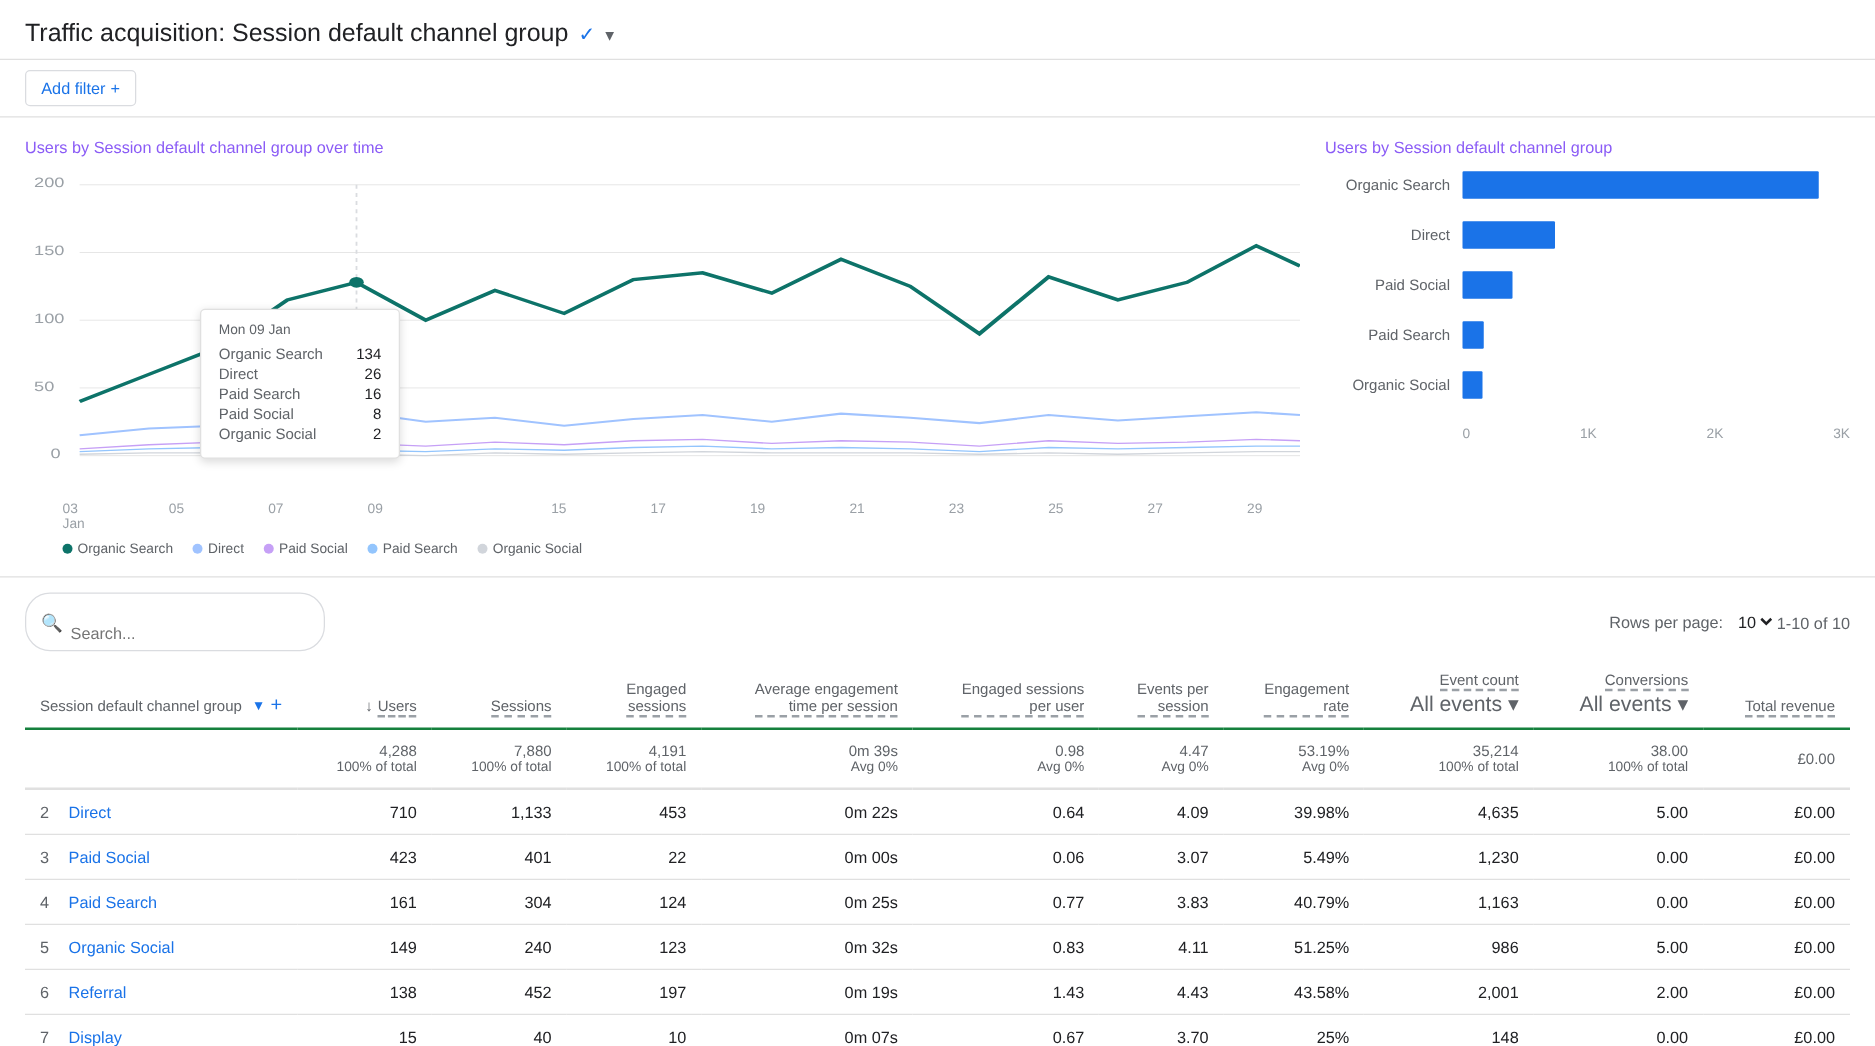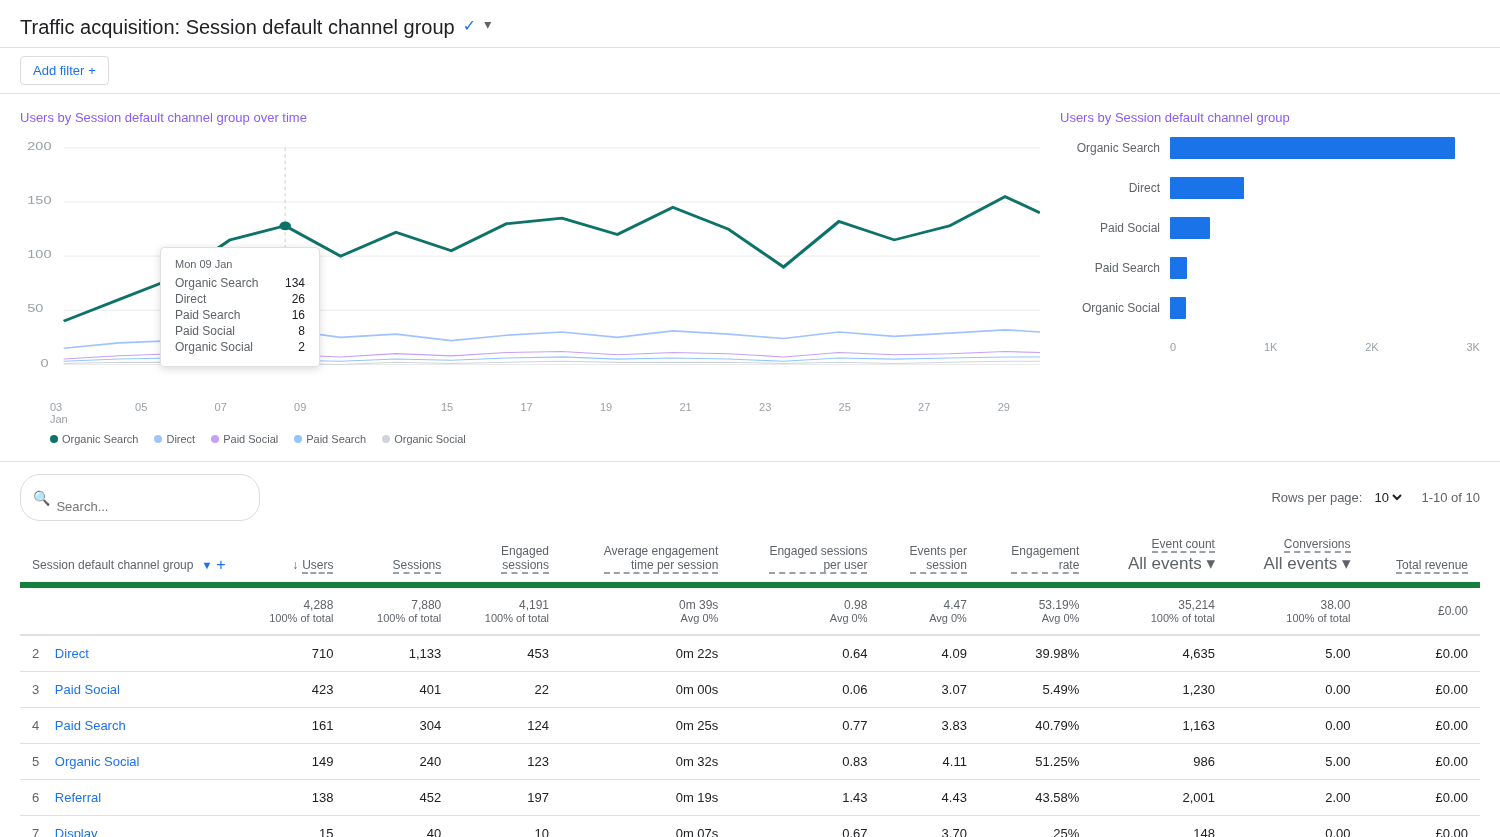--- a/index.html
+++ b/index.html
@@ -1,19 +1,19 @@
 <!DOCTYPE html>
 <html><head>
   <meta charset="utf-8">
   <style>
     * { box-sizing: border-box; margin: 0; padding: 0; }
     body { font-family: 'Google Sans', Arial, sans-serif; font-size: 13px; background: #fff; color: #202124; }
 
     .page-header { padding: 16px 20px 8px; border-bottom: 1px solid #e0e0e0; }
-    .page-title { font-size: 20px; font-weight: 500; color: #202124; display: flex; align-items: flex-start; gap: 8px; }
+    .page-title { font-size: 20px; font-weight: 500; color: #202124; display: flex; align-items: center; gap: 8px; }
     .title-icon { color: #1a73e8; font-size: 16px; }
     .title-arrow { color: #5f6368; font-size: 14px; cursor: pointer; }
     .filter-bar { padding: 8px 20px; border-bottom: 1px solid #e0e0e0; }
     .add-filter-btn { display: inline-flex; align-items: center; gap: 4px; border: 1px solid #dadce0; border-radius: 4px; padding: 6px 12px; font-size: 13px; color: #1a73e8; cursor: pointer; background: #fff; }
 
     .charts-section { display: flex; padding: 16px 20px; gap: 20px; border-bottom: 1px solid #e0e0e0; }
 
     
     .line-chart-container { flex: 1; min-width: 0; }
     .chart-title { font-size: 13px; color: #8b5cf6; margin-bottom: 12px; }
@@ -45,21 +45,21 @@
     .table-section { padding: 0 20px 20px; }
     .table-toolbar { display: flex; align-items: center; justify-content: space-between; padding: 12px 0 8px; }
     .search-box { display: flex; align-items: center; gap: 6px; border: 1px solid #dadce0; border-radius: 20px; padding: 6px 12px; width: 240px; }
     .search-icon { color: #9aa0a6; font-size: 14px; }
     .search-input { border: none; outline: none; font-size: 13px; color: #202124; width: 100%; background: transparent; margin-top: 18px; }
     .rows-per-page { display: flex; align-items: center; gap: 8px; font-size: 13px; color: #5f6368; }
     .rows-select { border: none; background: transparent; font-size: 13px; color: #202124; cursor: pointer; outline: none; }
     .pagination-info { font-size: 13px; color: #5f6368; }
 
     table { width: 100%; border-collapse: collapse; }
-    th { font-size: 12px; color: #5f6368; font-weight: 500; text-align: right; padding: 8px 12px; border-bottom: 6px solid #15803d; vertical-align: bottom; cursor: pointer; white-space: nowrap; }
+    th { font-size: 12px; color: #5f6368; font-weight: 500; text-align: right; padding: 8px 12px; border-bottom: 2px solid #15803d; vertical-align: bottom; cursor: pointer; white-space: nowrap; }
     th:first-child { text-align: left; }
     th.dimension-col { text-align: right; width: 200px; }
     .col-underline { border-bottom: 2px dashed #9aa0a6; display: inline-block; line-height: 1.2; }
     .sort-arrow { color: #5f6368; margin-right: 4px; }
     td { font-size: 13px; text-align: right; padding: 10px 12px; border-bottom: 1px solid #e0e0e0; color: #202124; }
     td:first-child { text-align: left; }
     .totals-row td { font-size: 12px; color: #5f6368; font-weight: 400; border-bottom: 2px solid #e0e0e0; }
     .all-events-dropdown { font-size: 17px; color: #5f6368; display: block; }
     .dim-header { display: flex; align-items: center; gap: 4px; }
     .add-dim-btn { color: #1a73e8; font-size: 16px; cursor: pointer; }
@@ -224,21 +224,21 @@
     </div>
   </div>
 </div>
 
 <div class="table-section">
   <div class="table-toolbar">
     <div class="search-box">
       <span class="search-icon">🔍</span>
       <input type="text" class="search-input" placeholder="Search..." style="">
     </div>
-    <div style="display:flex; align-items:center; gap:16px;">
+    <div style="display:flex; align-items:flex-end; ">
       <div class="rows-per-page">
         <span>Rows per page:</span>
         <select class="rows-select">
           <option>10</option>
           <option>25</option>
           <option>50</option>
         </select>
       </div>
       <div class="pagination-info">1-10 of 10</div>
     </div>

